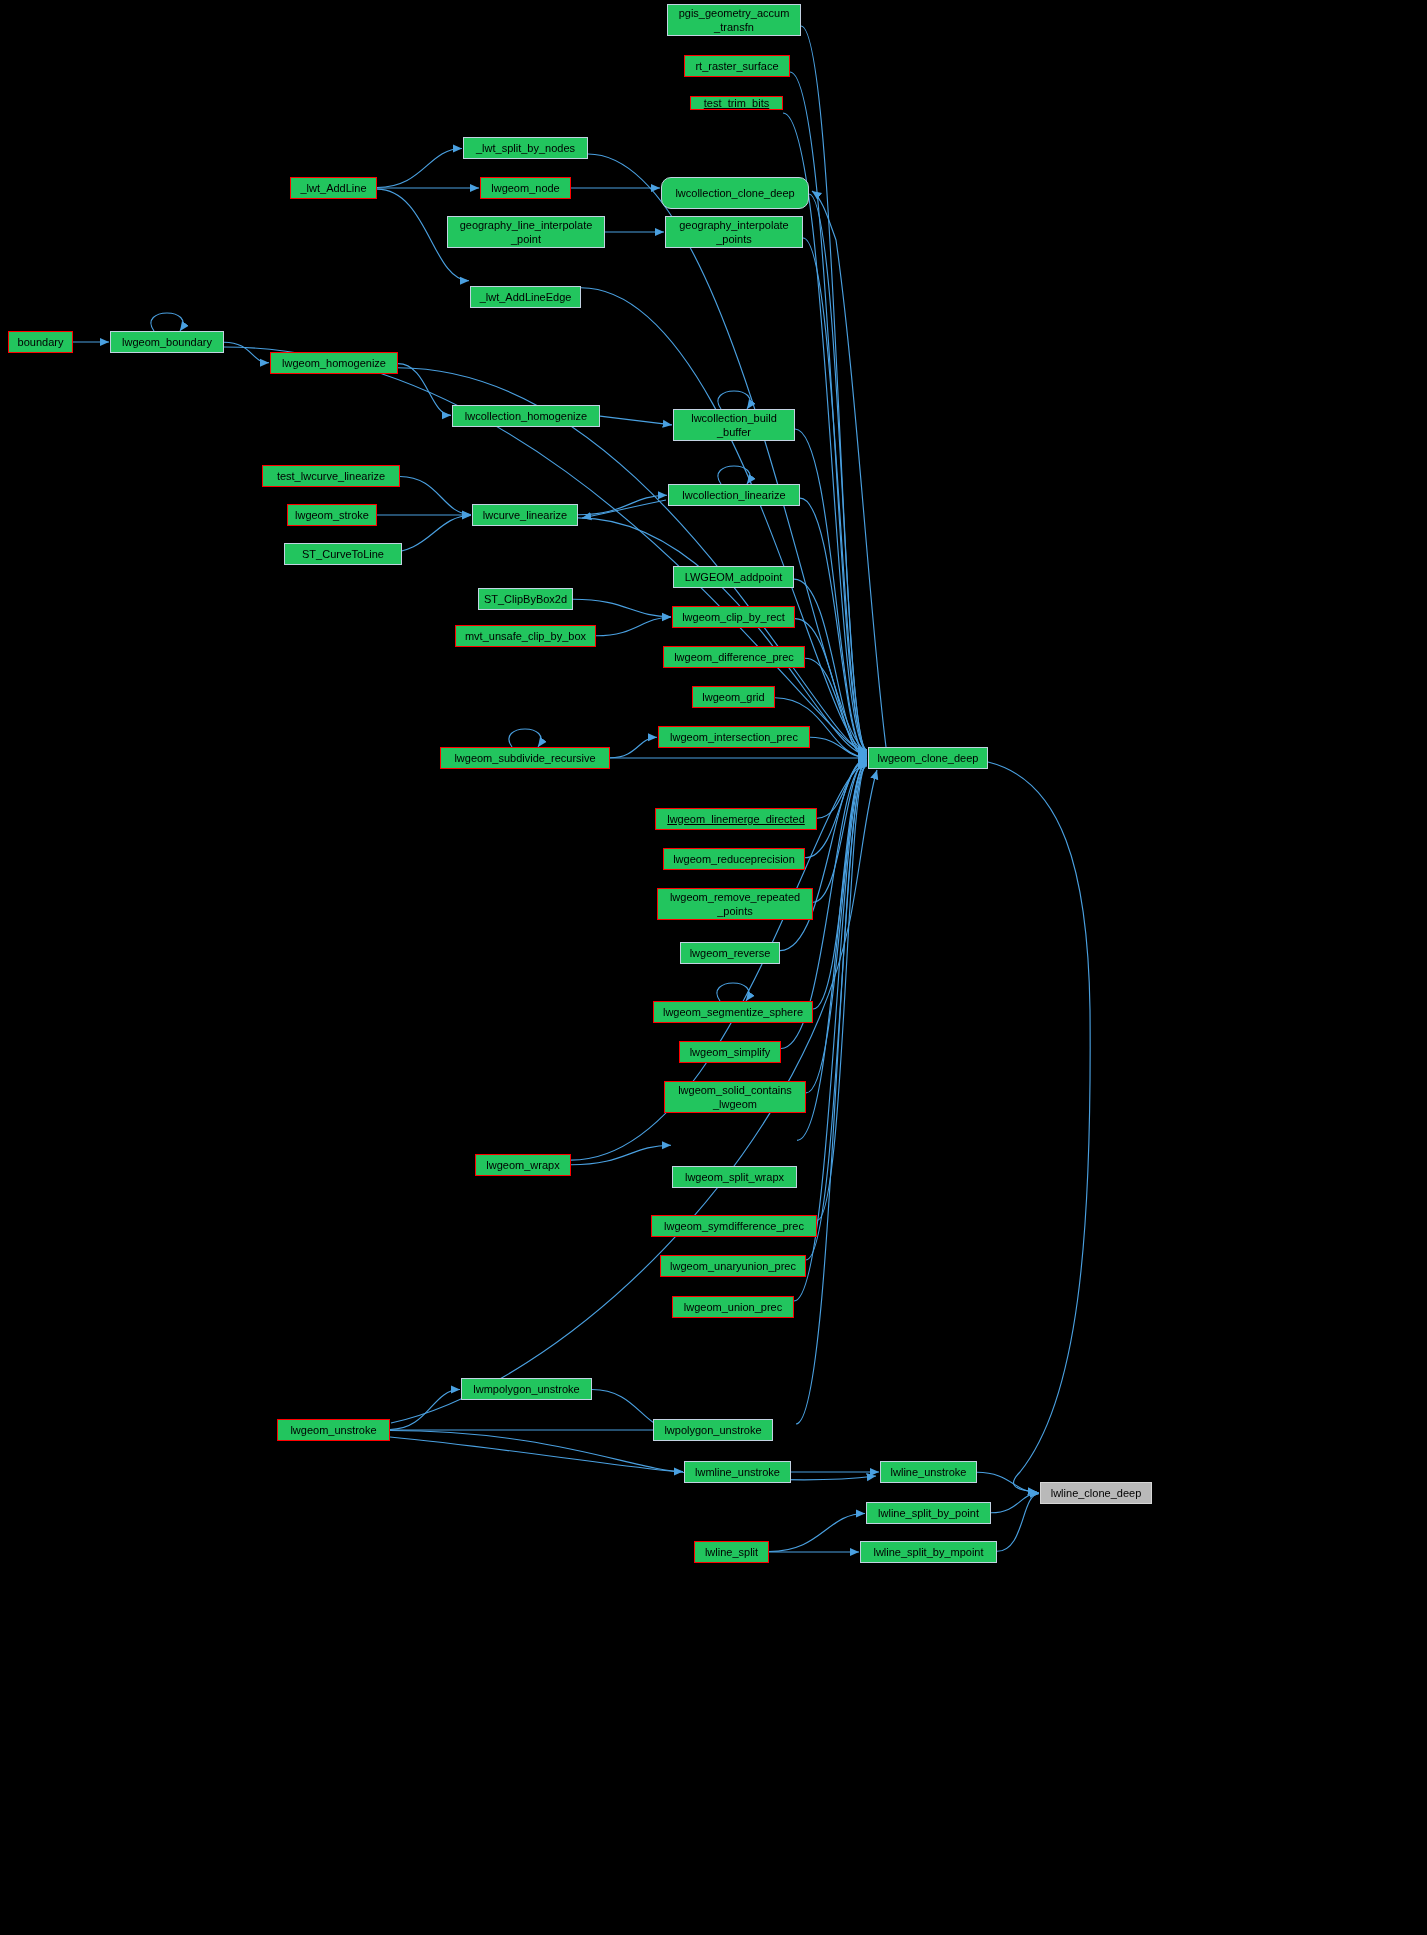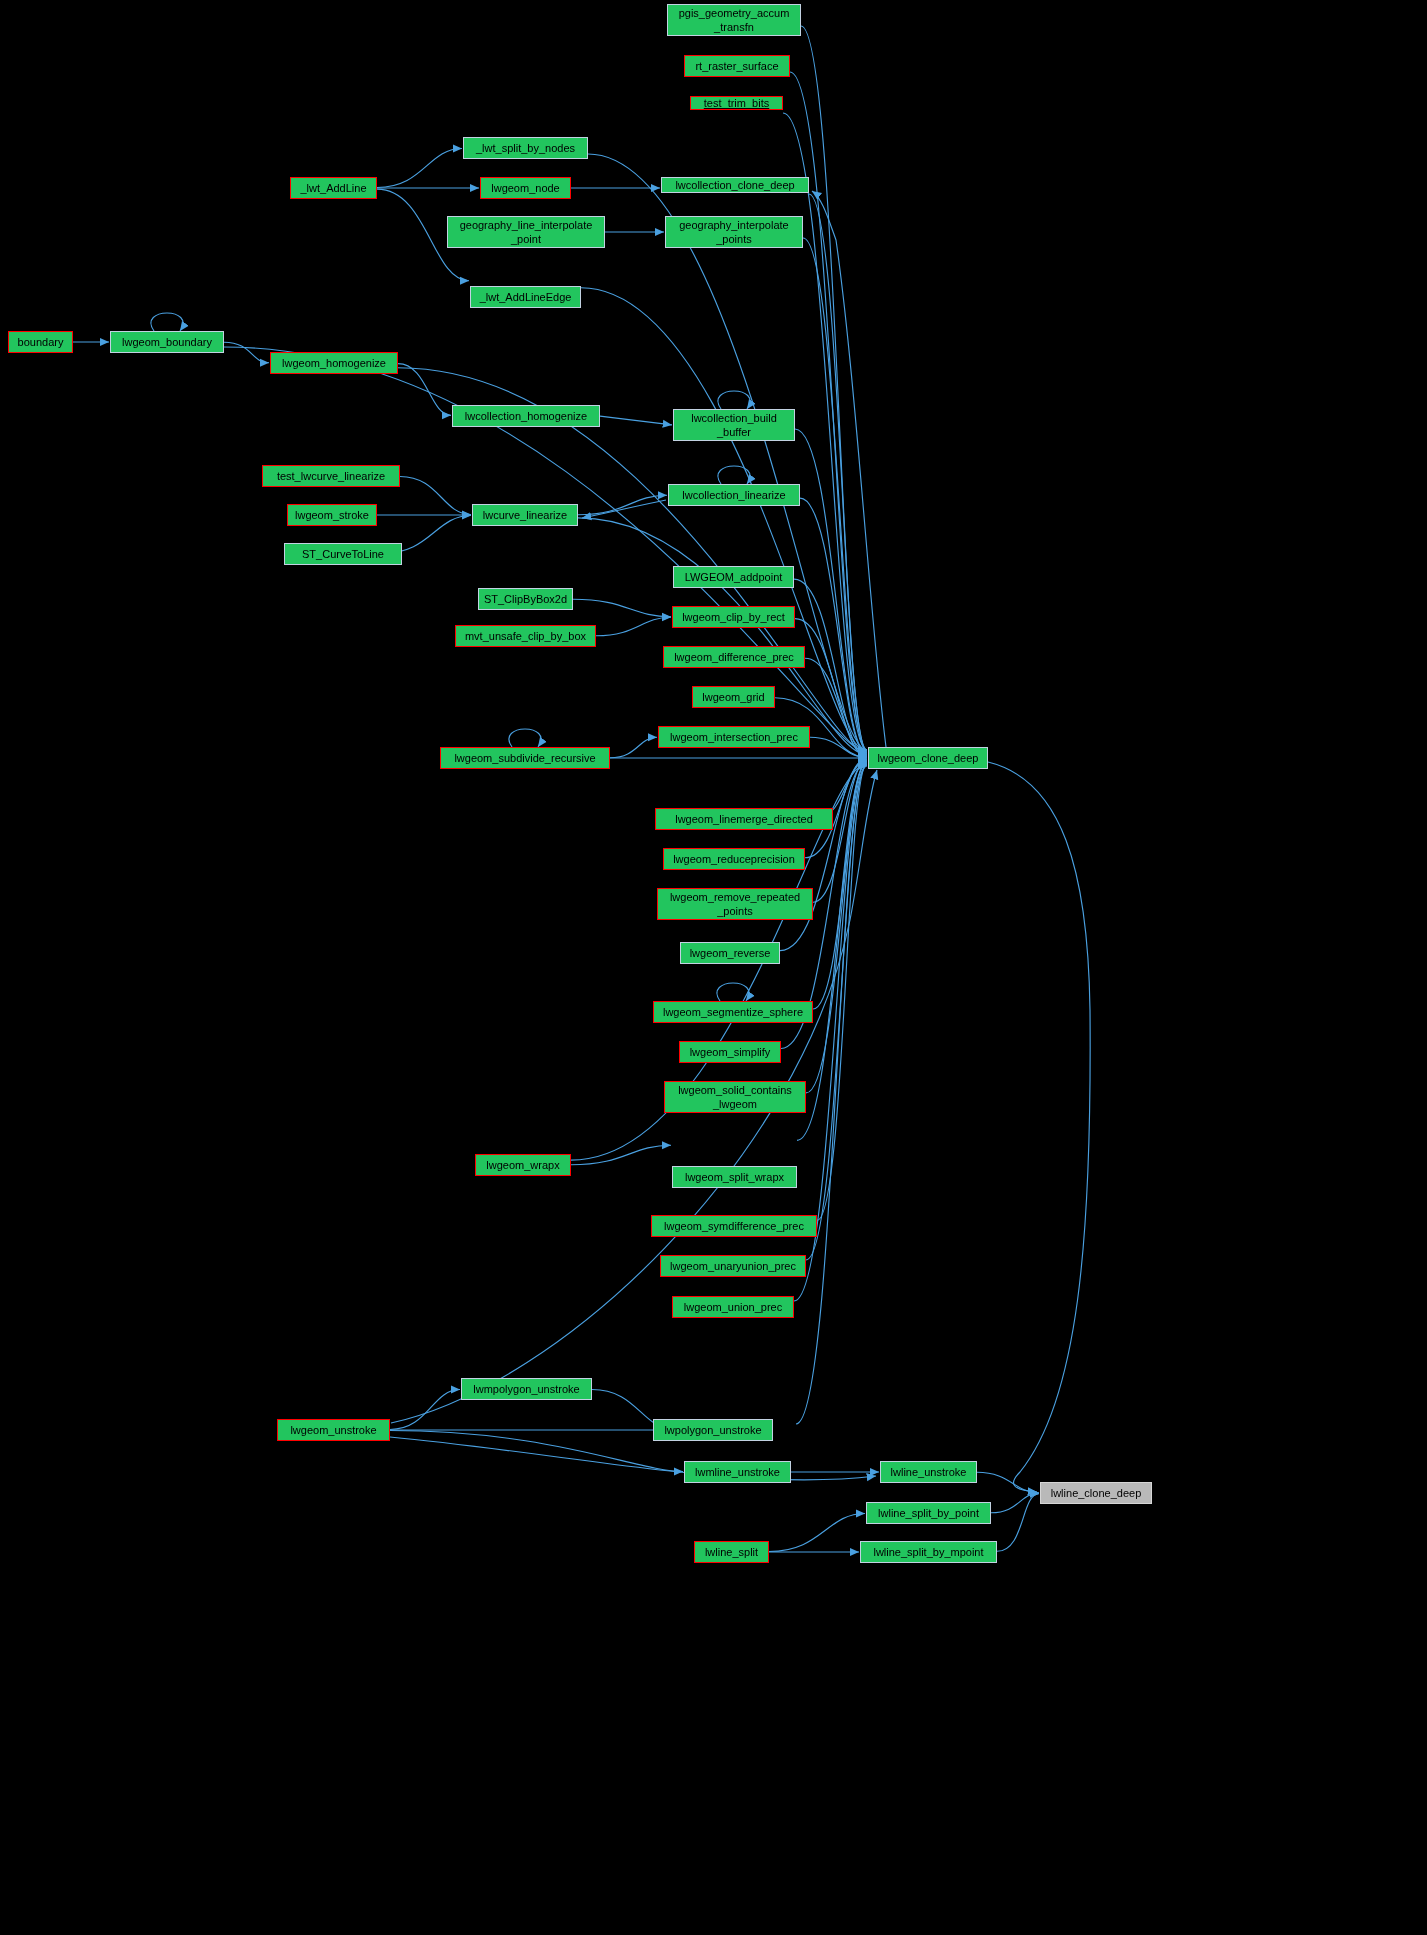--- a/index.html
+++ b/index.html
@@ -92,21 +92,21 @@
       <path d="M 769 1552 L 859 1552" class="edge" stroke="#4aa0e0" marker-end="url(#arw)"></path>
       <path d="M 997 1551.292 C 1025.0 1551.292 1021.0 1493.767 1039 1493.767" class="edge" stroke="#4aa0e0" marker-end="url(#arw)"></path>
     </svg>
     <div class="node normal" style="left: 667px; top: 4px; width: 134px; height: 32px;">pgis_geometry_accum
 _transfn</div>
     <div class="node red" style="left: 684px; top: 55px; width: 106px; height: 22px;">rt_raster_surface</div>
     <div class="node red" style="left: 690px; top: 96px; width: 93px; height: 14px; text-decoration: underline;">test_trim_bits</div>
     <div class="node normal" style="left: 463px; top: 137px; width: 125px; height: 22px;">_lwt_split_by_nodes</div>
     <div class="node red" style="left: 290px; top: 177px; width: 87px; height: 22px;">_lwt_AddLine</div>
     <div class="node red" style="left: 480px; top: 177px; width: 91px; height: 22px;">lwgeom_node</div>
-    <div class="node normal" style="left: 661px; top: 177px; width: 148px; height: 16px;">lwcollection_clone_deep</div>
+    <div class="node normal" style="left: 661px; top: 177px; width: 148px; height: 32px; border-radius: 10px;">lwcollection_clone_deep</div>
     <div class="node normal" style="left: 447px; top: 216px; width: 158px; height: 32px;">geography_line_interpolate
 _point</div>
     <div class="node normal" style="left: 665px; top: 216px; width: 138px; height: 32px;">geography_interpolate
 _points</div>
     <div class="node normal" style="left: 470px; top: 286px; width: 111px; height: 22px;">_lwt_AddLineEdge</div>
     <div class="node red" style="left: 8px; top: 331px; width: 65px; height: 22px;">boundary</div>
     <div class="node normal" style="left: 110px; top: 331px; width: 114px; height: 22px;">lwgeom_boundary</div>
     <div class="node red" style="left: 270px; top: 352px; width: 128px; height: 22px;">lwgeom_homogenize</div>
     <div class="node normal" style="left: 452px; top: 405px; width: 148px; height: 22px;">lwcollection_homogenize</div>
     <div class="node normal" style="left: 673px; top: 409px; width: 122px; height: 32px;">lwcollection_build
@@ -118,21 +118,21 @@
     <div class="node normal" style="left: 284px; top: 543px; width: 118px; height: 22px;">ST_CurveToLine</div>
     <div class="node normal" style="left: 673px; top: 566px; width: 121px; height: 22px;">LWGEOM_addpoint</div>
     <div class="node normal" style="left: 478px; top: 588px; width: 95px; height: 22px;">ST_ClipByBox2d</div>
     <div class="node red" style="left: 672px; top: 606px; width: 123px; height: 22px;">lwgeom_clip_by_rect</div>
     <div class="node red" style="left: 455px; top: 625px; width: 141px; height: 22px;">mvt_unsafe_clip_by_box</div>
     <div class="node red" style="left: 663px; top: 646px; width: 142px; height: 22px;">lwgeom_difference_prec</div>
     <div class="node red" style="left: 692px; top: 686px; width: 83px; height: 22px;">lwgeom_grid</div>
     <div class="node red" style="left: 658px; top: 726px; width: 152px; height: 22px;">lwgeom_intersection_prec</div>
     <div class="node red" style="left: 440px; top: 747px; width: 170px; height: 22px;">lwgeom_subdivide_recursive</div>
     <div class="node normal" style="left: 868px; top: 747px; width: 120px; height: 22px;">lwgeom_clone_deep</div>
-    <div class="node red" style="left: 655px; top: 808px; width: 178px; height: 22px;">lwgeom_linemerge_directed</div>
+    <div class="node red" style="left: 655px; top: 808px; width: 162px; height: 22px; text-decoration: underline;">lwgeom_linemerge_directed</div>
     <div class="node red" style="left: 663px; top: 848px; width: 142px; height: 22px;">lwgeom_reduceprecision</div>
     <div class="node red" style="left: 657px; top: 888px; width: 156px; height: 32px;">lwgeom_remove_repeated
 _points</div>
     <div class="node normal" style="left: 680px; top: 942px; width: 100px; height: 22px;">lwgeom_reverse</div>
     <div class="node red" style="left: 653px; top: 1001px; width: 160px; height: 22px;">lwgeom_segmentize_sphere</div>
     <div class="node red" style="left: 679px; top: 1041px; width: 102px; height: 22px;">lwgeom_simplify</div>
     <div class="node red" style="left: 664px; top: 1081px; width: 142px; height: 32px;">lwgeom_solid_contains
 _lwgeom</div>
     <div class="node normal" style="left: 672px; top: 1134px; width: 125px; height: 22px; margin-top: 32px;">lwgeom_split_wrapx</div>
     <div class="node red" style="left: 475px; top: 1154px; width: 96px; height: 22px;">lwgeom_wrapx</div>

